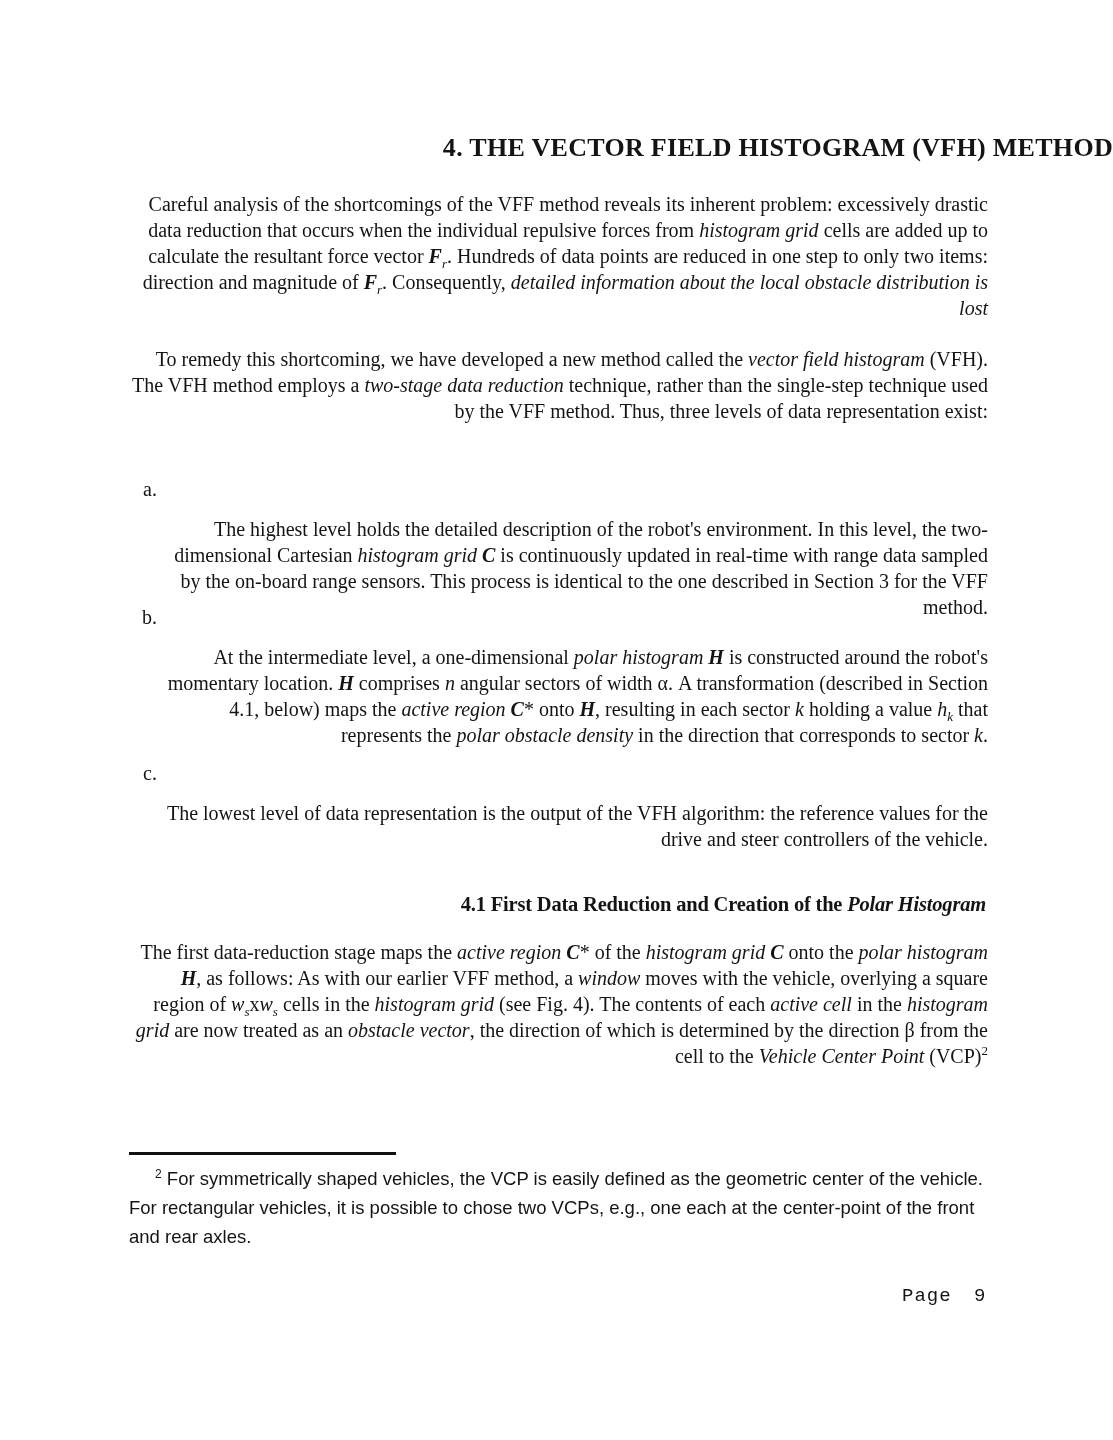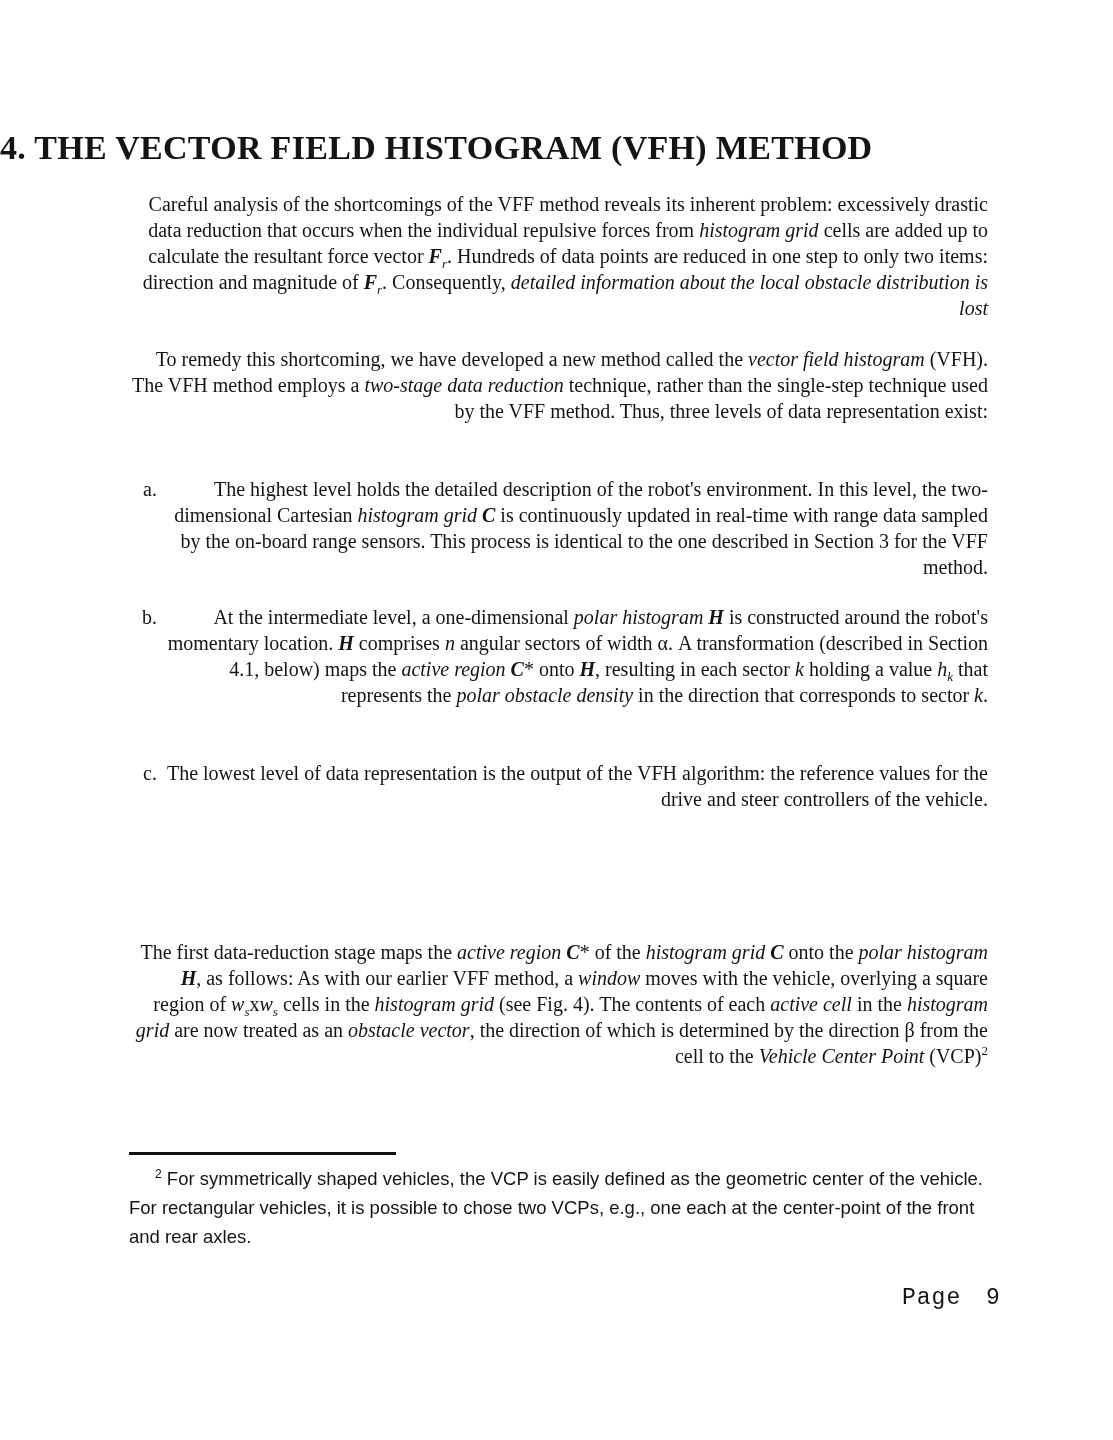--- a/index.html
+++ b/index.html
@@ -17,29 +17,29 @@
     left: 128px;
     width: 860px;
     font-size: 20px;
     line-height: 26px;
     text-align: right;
   }
   #doc-title {
     left: 0;
     top: 133px;
     width: 1113px;
-    text-align: left;
+    text-align: right;
     font-weight: bold;
-    font-size: 34px;
+    font-size: 26px;
     line-height: 30px;
     letter-spacing: 0.3px;
   }
   .list-item { display: flex; }
   .list-marker { flex: none; width: 29px; }
-  .list-text { flex: 1; }
+  .list-text { flex: 1; margin-top: 40px; }
   #following-line { text-indent: 27px; }
   #section-heading {
     font-weight: bold;
     font-size: 20.5px;
     line-height: 26px;
     letter-spacing: -0.2px;
   }
   #footnote-rule {
     left: 129px;
     top: 1152px;
@@ -53,21 +53,21 @@
     width: 860px;
     font-family: "Liberation Sans", sans-serif;
     font-size: 18.5px;
     line-height: 29px;
     text-indent: 26px;
   }
   #page-number {
     left: 902px;
     top: 1285px;
     font-family: "Liberation Mono", monospace;
-    font-size: 23px;
+    font-size: 19px;
     letter-spacing: 1px;
     word-spacing: 10px;
   }
   
   .seg-plain { }
   .seg-i  { font-style: italic; }
   .seg-b  { font-weight: bold; }
   .seg-bi { font-weight: bold; font-style: italic; }
   .seg-sub { vertical-align: sub;   font-size: 0.65em; font-style: italic; line-height: 0; }
   .seg-sup { vertical-align: super; font-size: 0.65em; line-height: 0; }
@@ -92,20 +92,21 @@
     <div class="list-marker">b.</div>
     <div class="list-text"><span class="seg-plain">At the intermediate level, a one-dimensional </span><span class="seg-i">polar histogram</span><span class="seg-plain"> </span><span class="seg-bi">H</span><span class="seg-plain"> is constructed around the robot's momentary location. </span><span class="seg-bi">H</span><span class="seg-plain"> comprises </span><span class="seg-i">n</span><span class="seg-plain"> angular sectors of width α. A transformation (described in Section 4.1, below) maps the </span><span class="seg-i">active region</span><span class="seg-plain"> </span><span class="seg-bi">C</span><span class="seg-plain">* onto </span><span class="seg-bi">H</span><span class="seg-plain">, resulting in each sector </span><span class="seg-i">k</span><span class="seg-plain"> holding a value </span><span class="seg-i">h</span><span class="seg-sub">k</span><span class="seg-plain"> that represents the </span><span class="seg-i">polar obstacle density</span><span class="seg-plain"> in the direction that corresponds to sector </span><span class="seg-i">k</span><span class="seg-plain">.</span></div>
   </div>
 
   <div class="abs body-block list-item" style="top:760px;">
     <div class="list-marker">c.</div>
     <div class="list-text"><span class="seg-plain">The lowest level of data representation is the output of the VFH algorithm: the reference values for the drive and steer controllers of the vehicle.</span></div>
   </div>
 
 
+  <div id="section-heading" class="abs body-block" style="top:891px; left:126px;"><span class="seg-b">4.1 First Data Reduction and Creation of the </span><span class="seg-bi">Polar Histogram</span></div>
 
   <div class="abs body-block" style="top:939px;"><span class="seg-plain">The first data-reduction stage maps the </span><span class="seg-i">active region</span><span class="seg-plain"> </span><span class="seg-bi">C</span><span class="seg-plain">* of the </span><span class="seg-i">histogram grid</span><span class="seg-plain"> </span><span class="seg-bi">C</span><span class="seg-plain"> onto the </span><span class="seg-i">polar histogram</span><span class="seg-plain"> </span><span class="seg-bi">H</span><span class="seg-plain">, as follows: As with our earlier VFF method, a </span><span class="seg-i">window</span><span class="seg-plain"> moves with the vehicle, overlying a square region of </span><span class="seg-i">w</span><span class="seg-sub">s</span><span class="seg-plain">x</span><span class="seg-i">w</span><span class="seg-sub">s</span><span class="seg-plain"> cells in the </span><span class="seg-i">histogram grid</span><span class="seg-plain"> (see Fig. 4). The contents of each </span><span class="seg-i">active cell</span><span class="seg-plain"> in the </span><span class="seg-i">histogram grid</span><span class="seg-plain"> are now treated as an </span><span class="seg-i">obstacle vector</span><span class="seg-plain">, the direction of which is determined by the direction β from the cell to the </span><span class="seg-i">Vehicle Center Point</span><span class="seg-plain"> (VCP)</span><span class="seg-sup">2</span></div>
 
   <div id="footnote-rule" class="abs"></div>
 
   <div id="footnote" class="abs"><span class="seg-sup">2</span><span class="seg-plain"> For symmetrically shaped vehicles, the VCP is easily defined as the geometric center of the vehicle. For rectangular vehicles, it is possible to chose two VCPs, e.g., one each at the center-point of the front and rear axles.</span></div>
 
   <div id="page-number" class="abs">Page 9</div>
 
 </div>

